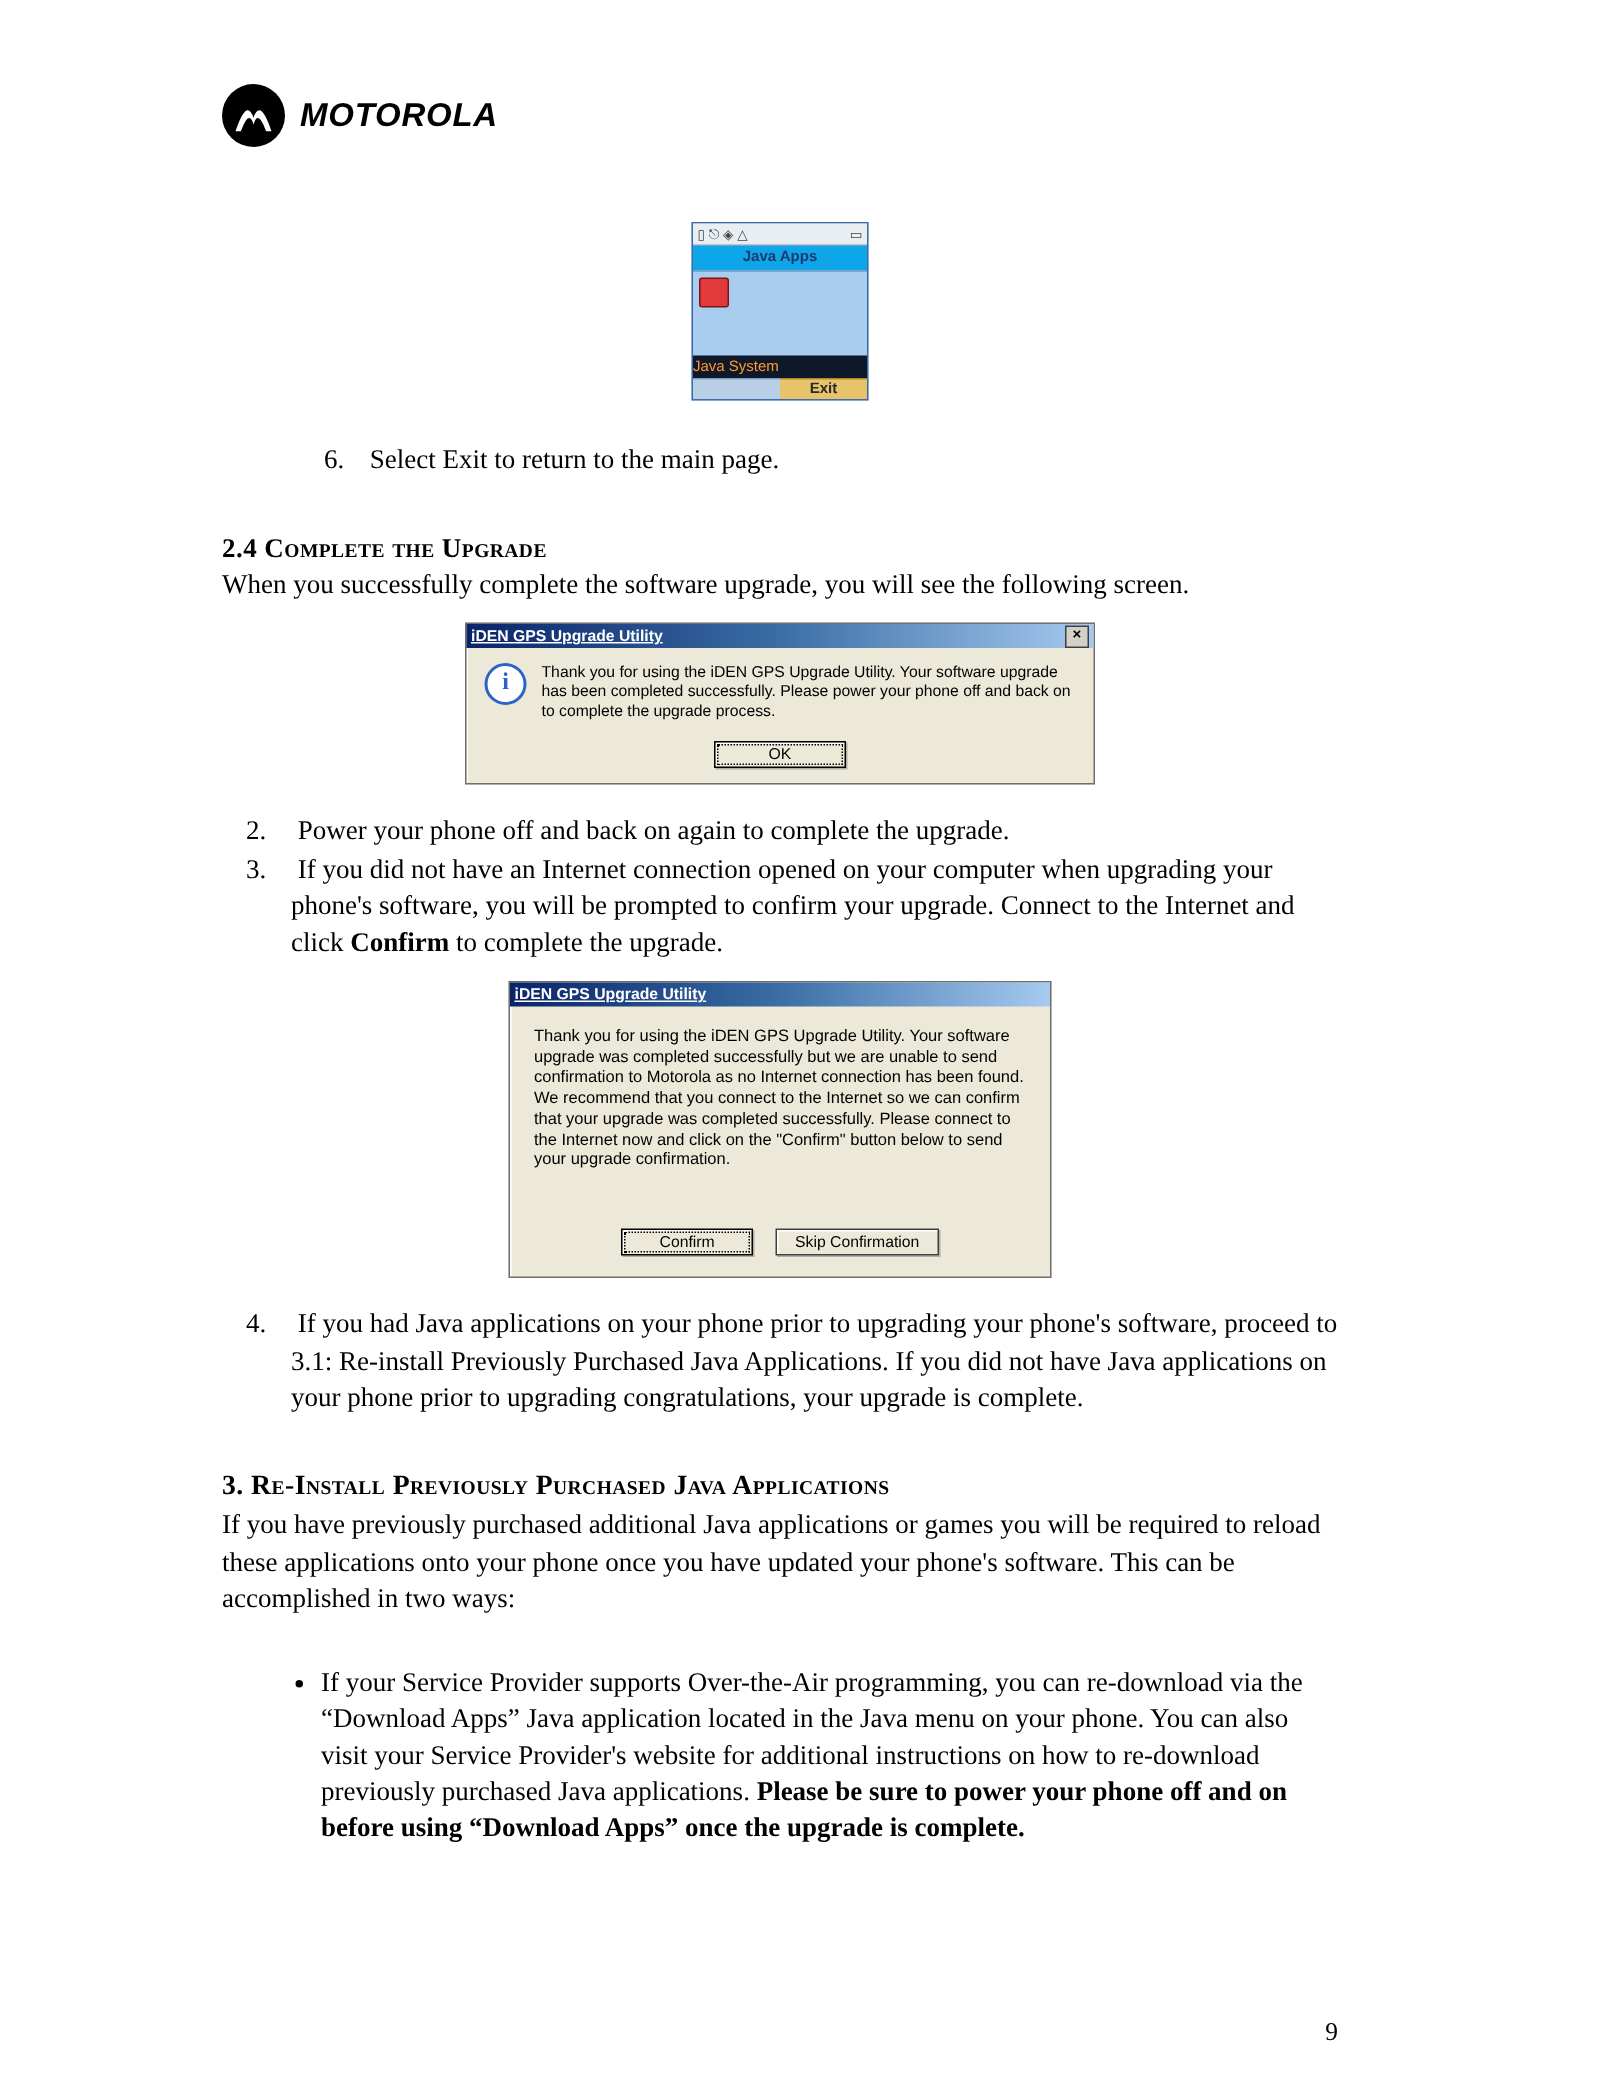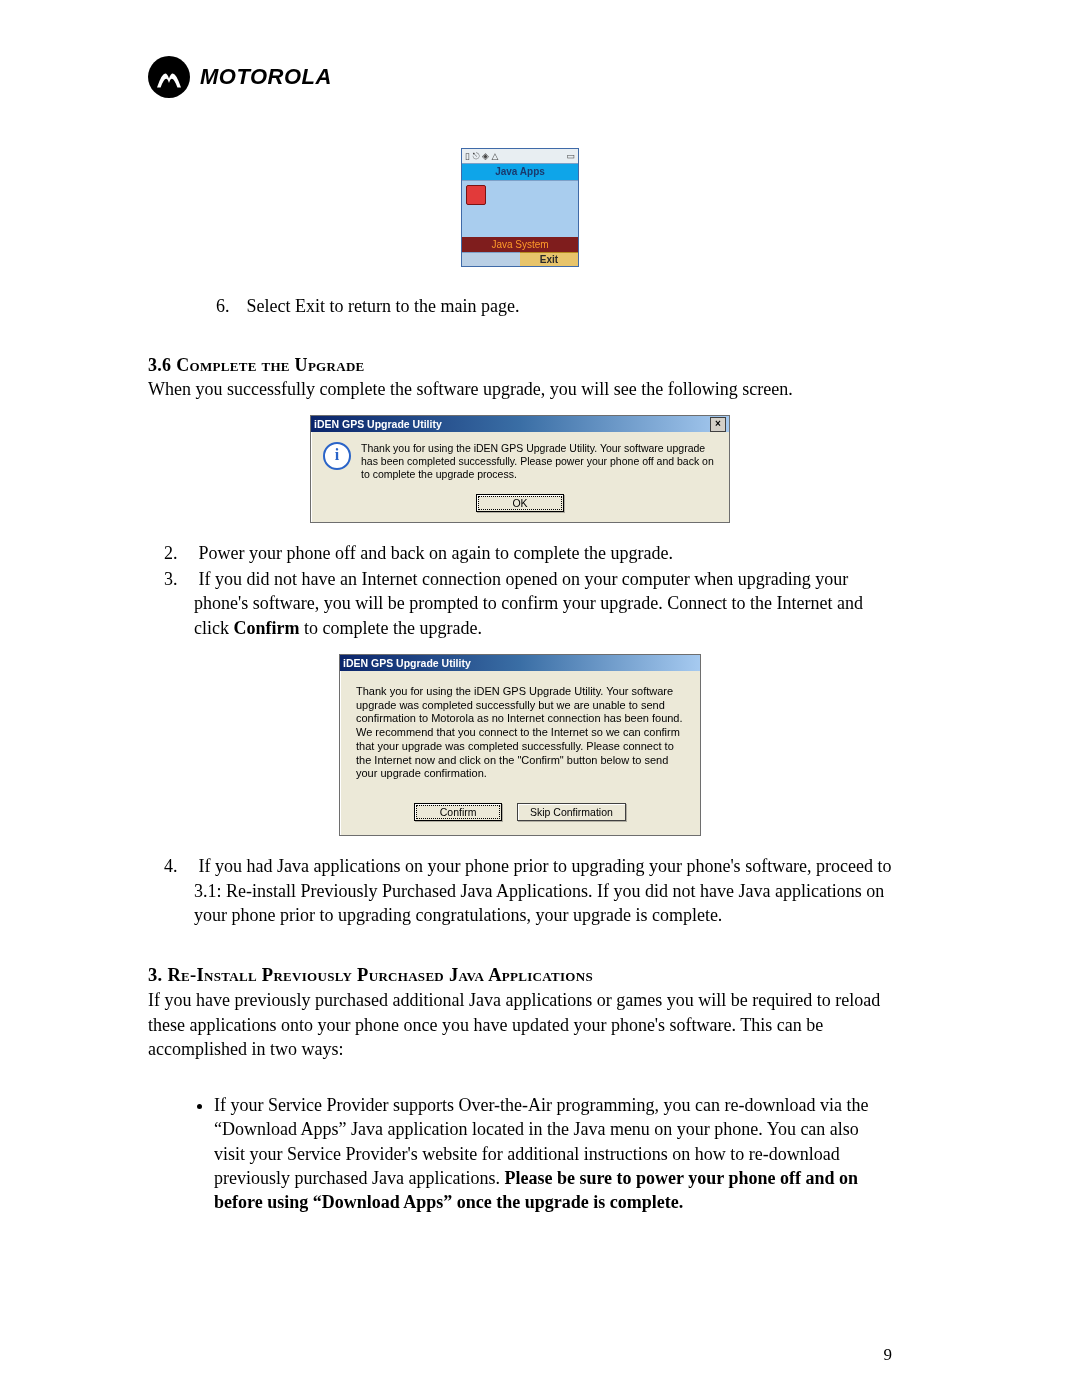--- a/index.html
+++ b/index.html
@@ -72,24 +72,24 @@
     border-bottom: 1px solid #7da0c8;
   }
   .phone-body { height: 48px; padding: 4px; }
   .phone-app-icon {
     width: 18px; height: 18px;
     background: #e23a3a;
     border: 1px solid #7a1313;
     border-radius: 2px;
   }
   .phone-highlight {
-    text-align: center;
+    text-align: left;
     font-size: 10px;
     color: #ff9a2a;
-    background: #7f1d1d;
+    background: #0f172a;
     padding: 1px 0;
   }
   .phone-softkeys {
     display: flex;
     height: 14px;
   }
   .phone-softkey-left {
     flex: 1;
     background: #b9cfe5;
     border-top: 1px solid #7da0c8;
@@ -144,21 +144,21 @@
     color: #fff;
     font-weight: bold;
     font-size: 10.5px;
     height: 16px;
     line-height: 16px;
     padding: 0 3px;
     display: flex;
     justify-content: space-between;
     align-items: center;
   }
-  .win-title-text { white-space: nowrap; }
+  .win-title-text { white-space: nowrap; text-decoration: underline; }
   .win-close {
     width: 14px; height: 13px;
     background: #d4d0c8;
     border: 1px solid #404040;
     color: #000;
     font-family: Arial, sans-serif;
     font-size: 10px;
     line-height: 11px;
     text-align: center;
     font-weight: bold;
@@ -263,21 +263,21 @@
       </div>
     </div>
 
     <div class="step6">
       <span class="step-num">6.</span>
       <span>Select Exit to return to the main page.</span>
     </div>
 
     <div class="section-lead">
       <span class="small-caps-head">
-        <span>3.6</span>
+        <span>2.4</span>
         <span> </span>
         <span>Complete the Upgrade</span>
       </span><br>
       <span>When you successfully complete the software upgrade, you will see the following screen.</span>
     </div>
 
     <div class="dlg-wrap">
       <div class="win-dlg">
         <div class="win-title">
           <span class="win-title-text">iDEN GPS Upgrade Utility</span>
@@ -306,21 +306,21 @@
       </li>
     </ol>
 
     <div class="dlg-wrap">
       <div class="win-dlg big">
         <div class="win-title">
           <span class="win-title-text">iDEN GPS Upgrade Utility</span>
         </div>
         <div class="win-body">
           <div class="win-msg">Thank you for using the iDEN GPS Upgrade Utility. Your software upgrade was completed successfully but we are unable to send confirmation to Motorola as no Internet connection has been found. We recommend that you connect to the Internet so we can confirm that your upgrade was completed successfully. Please connect to the Internet now and click on the "Confirm" button below to send your upgrade confirmation.</div>
-          <div class="win-btn-row" style="margin-top:22px;">
+          <div class="win-btn-row" style="margin-top:38px;">
             <span class="win-btn focus">Confirm</span>
             <span class="win-btn">Skip Confirmation</span>
           </div>
         </div>
       </div>
     </div>
 
     <ol class="numbered" style="margin-top:18px;">
       <li>
         <span class="num">4.</span>

